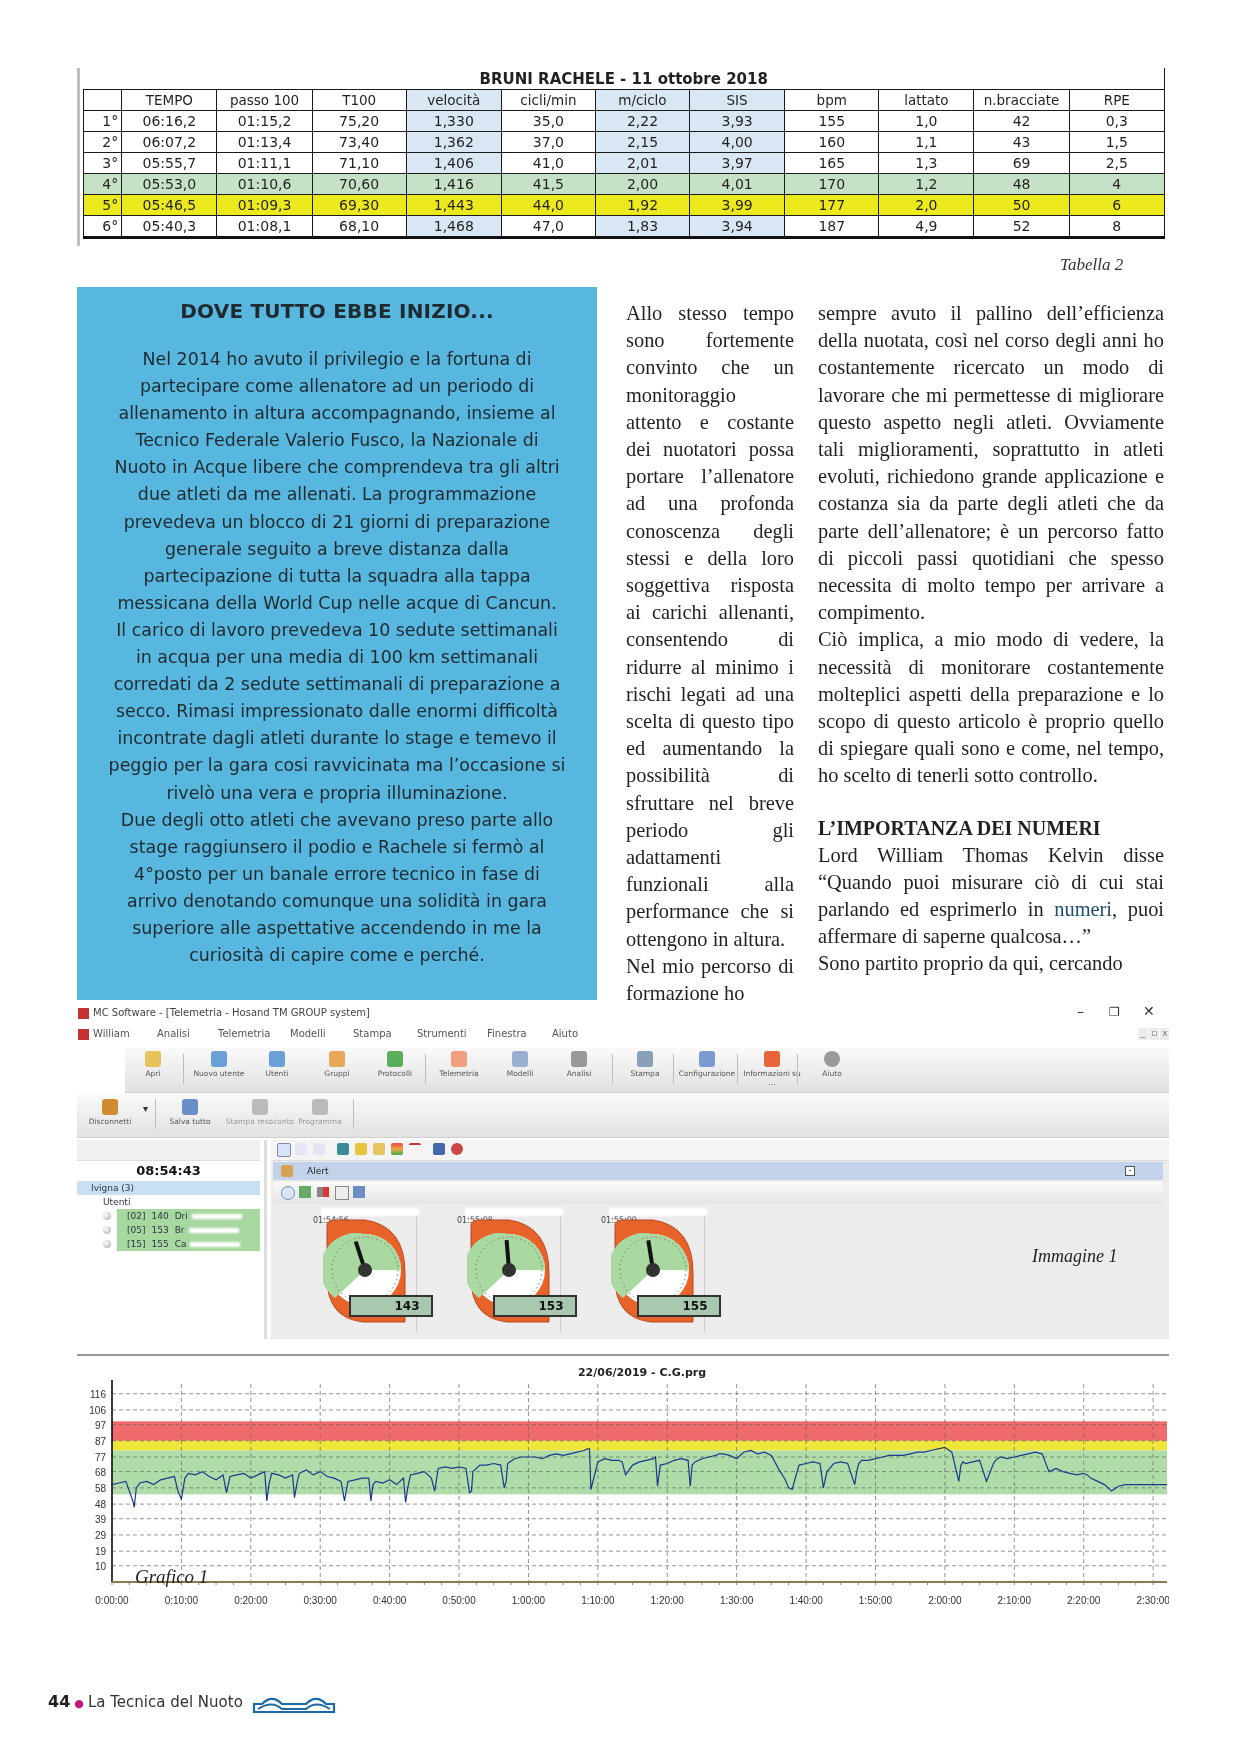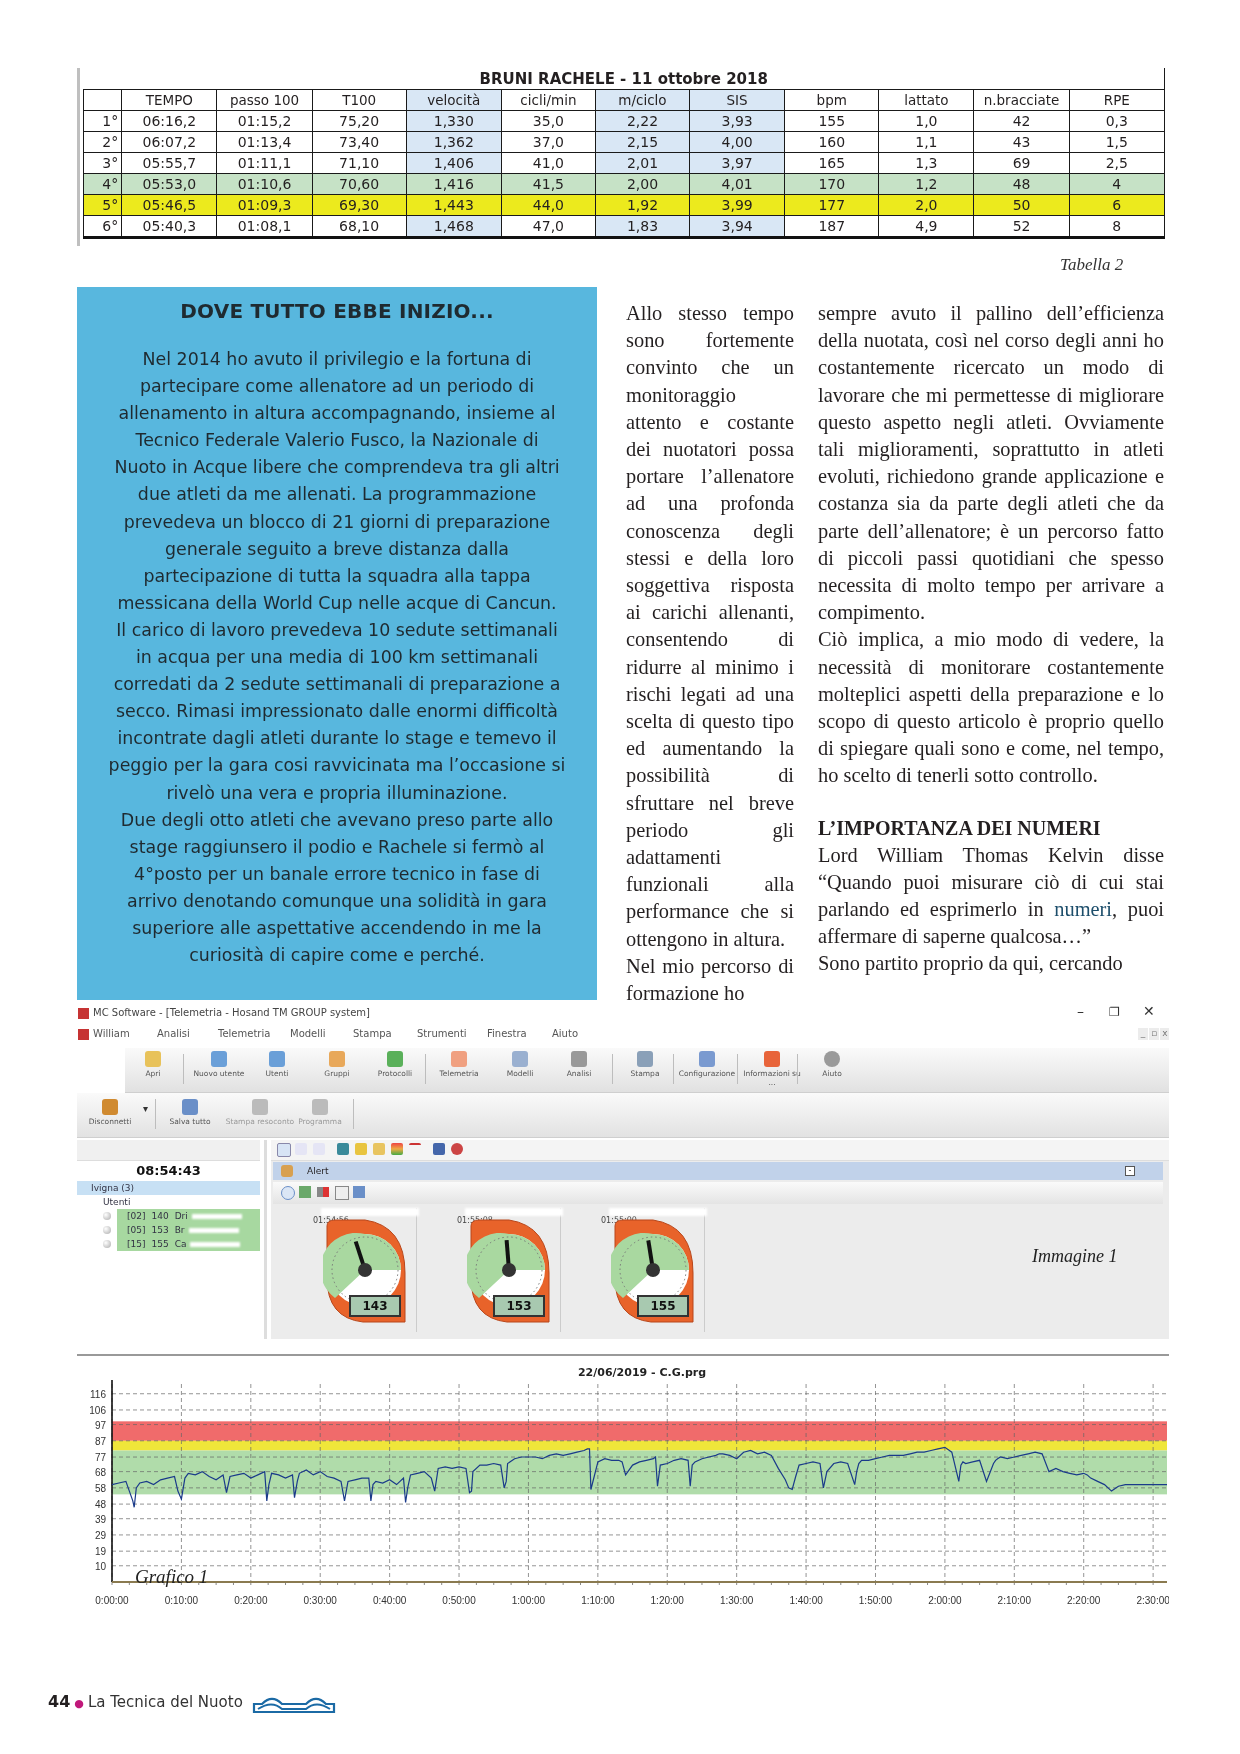--- a/index.html
+++ b/index.html
@@ -58,21 +58,21 @@
   #sw .rightpane{position:absolute;left:194px;top:137px;width:898px;height:199px;background:#ececec;}
   #sw .rp-tools{height:20px;background:#f4f4f4;border-bottom:1px solid #ddd;position:relative;}
   #sw .rp-tools i{position:absolute;top:3px;width:12px;height:12px;border-radius:2px;}
   #sw .alert-head{position:absolute;left:2px;top:22px;width:890px;height:18px;background:#c1d2ea;font-size:9px;line-height:18px;}
   #sw .alert-tools{position:absolute;left:2px;top:42px;width:890px;height:22px;background:linear-gradient(#fafafa,#e4e4e4);}
   #sw .cards{position:absolute;left:2px;top:68px;width:890px;height:128px;background:#ececec;}
   #sw .card{position:absolute;top:0;width:143px;height:124px;border-right:1px solid #ccc;}
   #sw .card .ts{position:absolute;left:4px;top:8px;font-size:8px;color:#444;padding-left:36px;}
   #sw .card .name{position:absolute;left:48px;top:0;width:98px;height:8px;background:#fff;filter:blur(0.8px);}
   #sw .gauge{position:absolute;left:50px;top:10px;width:84px;height:110px;}
-  #sw .gauge .val{position:absolute;left:26px;top:77px;width:48px;height:18px;background:#a8c9b0;border:2px solid #333;text-align:center;font-size:12px;line-height:18px;font-weight:bold;color:#111;}
+  #sw .gauge .val{position:absolute;left:26px;top:77px;width:48px;height:18px;background:#a8c9b0;border:2px solid #333;text-align:center;font-size:12px;line-height:18px;font-weight:bold;color:#111;padding-left:32px;}
   #sw .caption{position:absolute;left:955px;top:243px;font-family:"Liberation Serif",serif;font-style:italic;font-size:18px;color:#222;}
   
   #chart{position:absolute;left:77px;top:1354px;width:1092px;height:280px;}
   #chart .topline{position:absolute;left:0;top:0;width:100%;height:2px;background:#999;}
   #chart svg{position:absolute;left:0;top:0;}
   #grafico{position:absolute;left:58px;top:212px;font-family:"Liberation Serif",serif;font-style:italic;font-size:19px;color:#222;}
   
   #footer{position:absolute;left:48px;top:1690px;font-family:"DejaVu Sans",sans-serif;font-size:15px;color:#333;}
   #footer .pg{font-weight:bold;font-size:16px;color:#231f20;}
   #footer .dot{color:#c0187a;font-size:11px;padding:0 4px;}

